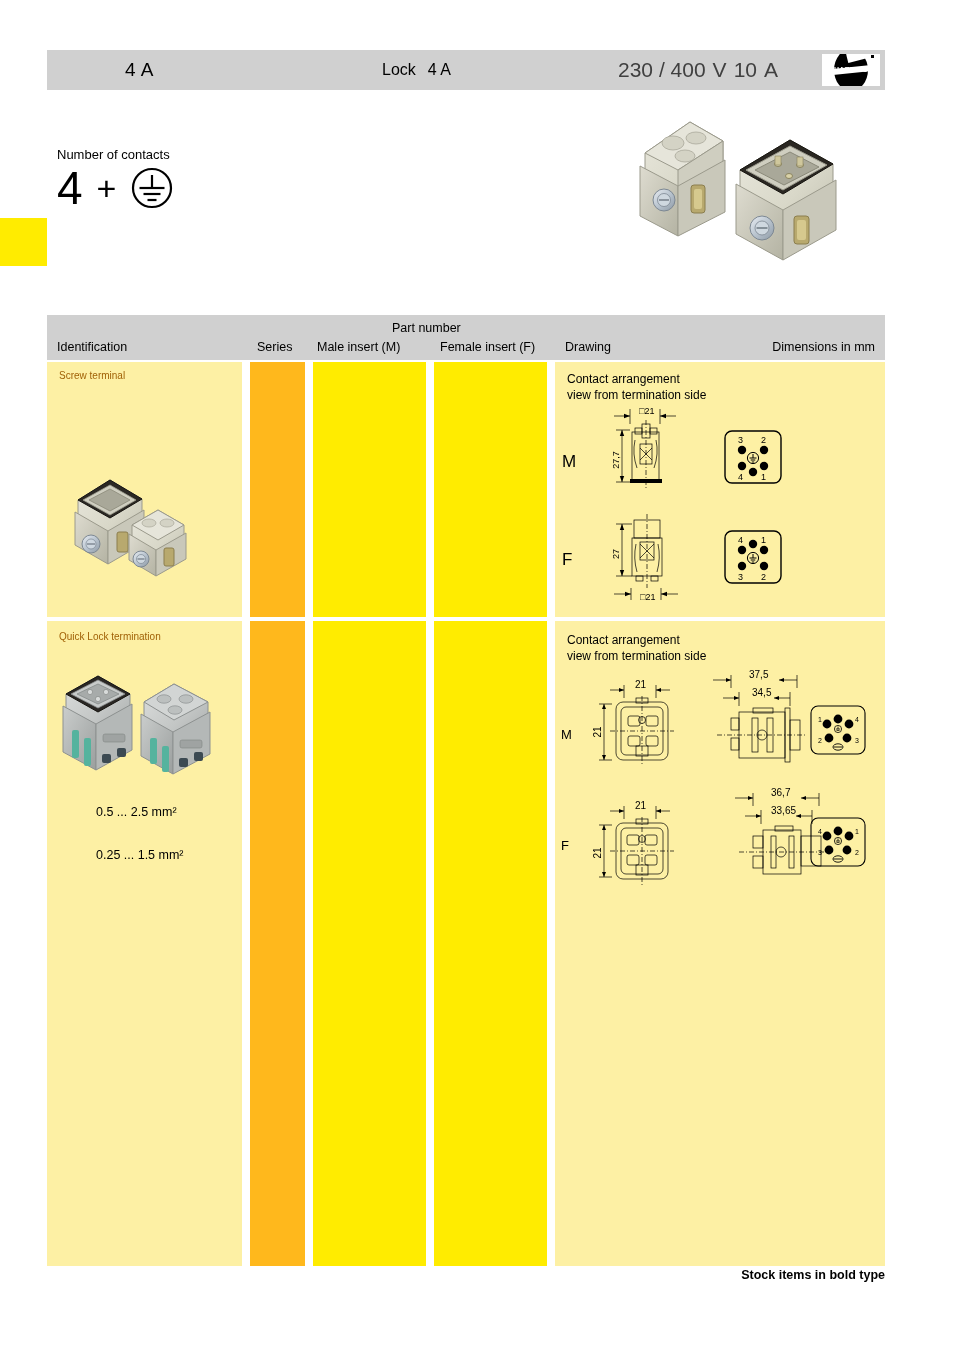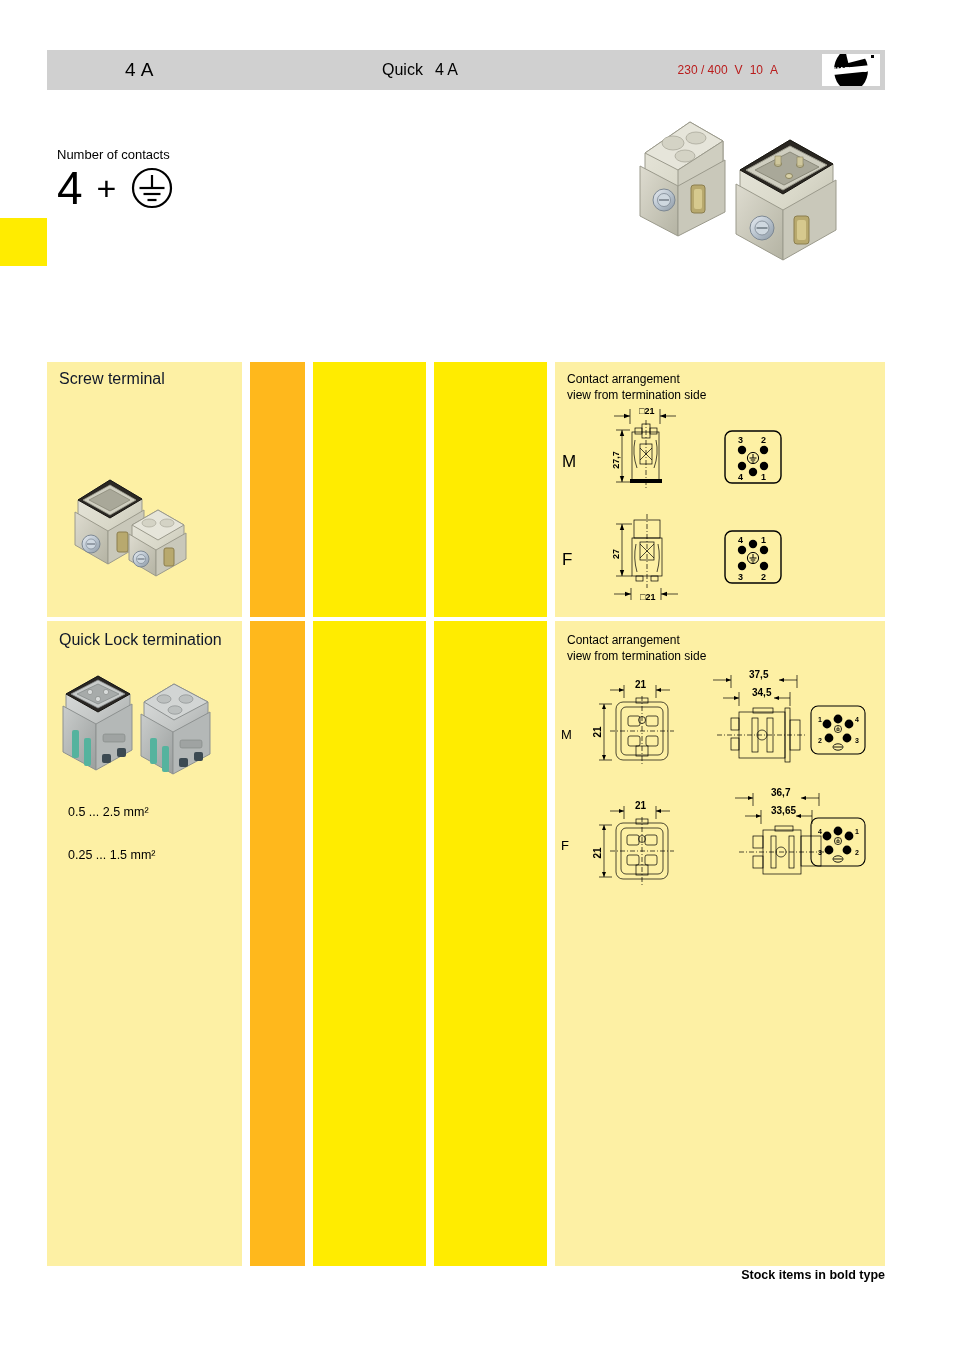--- a/index.html
+++ b/index.html
@@ -14,21 +14,21 @@
 
   
   .header-bar {
     position: absolute; left: 47px; top: 50px; width: 838px; height: 40px;
     background: #d0d0d0;
     display: flex; align-items: center;
   }
   .hdr-left { position: absolute; left: 78px; font-size: 19px; color: #000; letter-spacing: .5px; }
   .hdr-mid { position: absolute; left: 335px; font-size: 16px; color: #000; }
   .hdr-mid .sz-lbl { margin-right: 12px; }
-  .hdr-right { position: absolute; right: 100px; font-size: 12px; color: #b91c1c; white-space: nowrap; }
+  .hdr-right { position: absolute; right: 100px; font-size: 21px; color: #404040; white-space: nowrap; }
   .hdr-right span { margin-right: 7px; }
   .logo {
     position: absolute; right: 5px; top: 4px; width: 58px; height: 32px;
     background: #000; display: flex; align-items: center; justify-content: center;
     border-radius: 2px;
   }
   .logo-inner {
     position: relative; width: 58px; height: 32px; background: #fff; overflow: hidden;
   }
   .logo-disc {
@@ -91,45 +91,45 @@
   .band-ident  { left: 47px;  width: 195px;  background: #fdf0a4; }
   .band-series { left: 250px; width: 55px;   background: #ffb81c; }
   .band-male   { left: 313px; width: 113px;  background: #ffec00; }
   .band-female { left: 434px; width: 113px;  background: #ffec00; }
   .band-draw   { left: 555px; width: 330px;  background: #fdf0a4; }
 
   .row1-top: 0;
   .sep { position: absolute; left: 47px; width: 838px; height: 2px; background: #fff; }
 
   
-  .row-title { position: absolute; font-size: 16px; color: #0f172a; }
-  .small-txt { position: absolute; font-size: 12.5px; color: #000; }
+  .row-title { position: absolute; font-size: 10px; color: #a16207; }
+  .small-txt { position: absolute; font-size: 12.5px; color: #000; margin-left: 28px; }
   .draw-cap { position: absolute; font-size: 12px; color: #000; line-height: 1.35; }
 
   
-  .dwg { position: absolute; font-weight: bold; }
+  .dwg { position: absolute; }
   .mf-label { position: absolute; font-size: 17px; color: #000; font-family: "Liberation Sans", sans-serif; }
 
   .footer {
     position: absolute; right: 69px; top: 1268px;
     font-size: 12.5px; font-weight: bold; color: #000;
   }
 
   svg { display: block; }
   .ln { stroke: #000; fill: none; }
 </style>
 </head>
 <body>
 
 <div class="page">
 
   <div class="header-bar">
     <div class="hdr-left">4 A</div>
     <div class="hdr-mid">
-      <span class="sz-lbl">Quick</span><span>4 A</span>
+      <span class="sz-lbl">Lock</span><span>4 A</span>
     </div>
     <div class="hdr-right">
       <span>230 / 400</span><span>V</span><span>10</span><span>A</span>
     </div>
     <div class="logo">
       <div class="logo-inner">
         <div class="logo-disc"></div>
         <div class="logo-cut"></div>
         <div class="logo-cut2"></div>
         <div class="logo-dot"></div>
@@ -211,20 +211,29 @@
         <path d="M155 102 L208 72 L208 122 L155 152 Z" fill="#c9c8ba" stroke="#9b9a8c" stroke-width="1"></path>
         <circle cx="134" cy="120" r="12" fill="url(#metal)" stroke="#7d8893" stroke-width="1"></circle>
         <circle cx="134" cy="120" r="7" fill="#cfd8e0" stroke="#7d8893" stroke-width=".8"></circle>
         <line x1="128.5" y1="120" x2="139.5" y2="120" stroke="#6d7882" stroke-width="1.5"></line>
         <rect x="166" y="108" width="15" height="28" rx="3" fill="#b8a96e" stroke="#8b7e4e" stroke-width="1"></rect>
         <rect x="169" y="112" width="9" height="20" rx="2" fill="#d6c98e"></rect>
       </g>
     </svg>
   </div>
 
+  <div class="tbl-head">
+    <div class="th th-partnum">Part number</div>
+    <div class="th th-ident">Identification</div>
+    <div class="th th-series">Series</div>
+    <div class="th th-male">Male insert (M)</div>
+    <div class="th th-female">Female insert (F)</div>
+    <div class="th th-drawing">Drawing</div>
+    <div class="th th-dims">Dimensions in mm</div>
+  </div>
 
   <div class="band band-ident" style="top:362px; height:255px;"></div>
   <div class="band band-series" style="top:362px; height:255px;"></div>
   <div class="band band-male" style="top:362px; height:255px;"></div>
   <div class="band band-female" style="top:362px; height:255px;"></div>
   <div class="band band-draw" style="top:362px; height:255px;"></div>
 
   <div class="row-title" style="left:59px; top:370px;">Screw terminal</div>
 
   <div style="position:absolute; left:70px; top:470px; width:130px; height:115px;">

